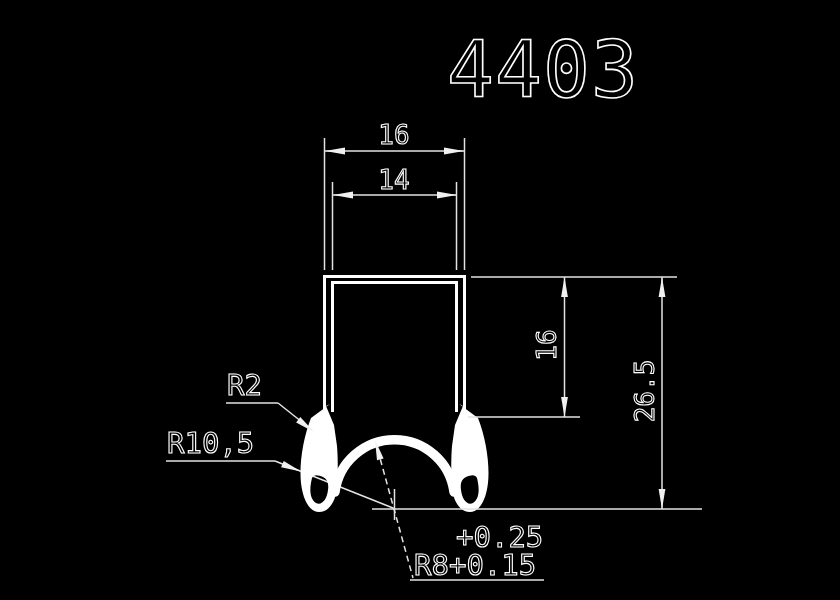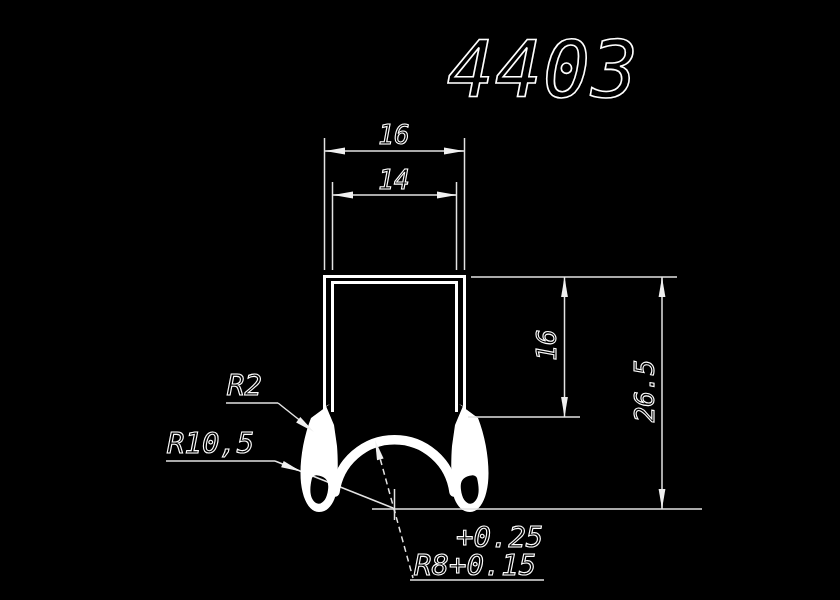--- a/index.html
+++ b/index.html
@@ -8,21 +8,20 @@
     background: #000;
     width: 840px;
     height: 600px;
     overflow: hidden;
   }
   .canvas-wrap {
     position: relative;
     width: 840px;
     height: 600px;
     background: #000;
-    font-style: italic;
   }
   svg {
     display: block;
     font-family: "DejaVu Sans Mono", "Liberation Mono", monospace;
   }
   .thin {
     stroke: #e3e3e3;
     stroke-width: 1.5;
     fill: none;
   }

